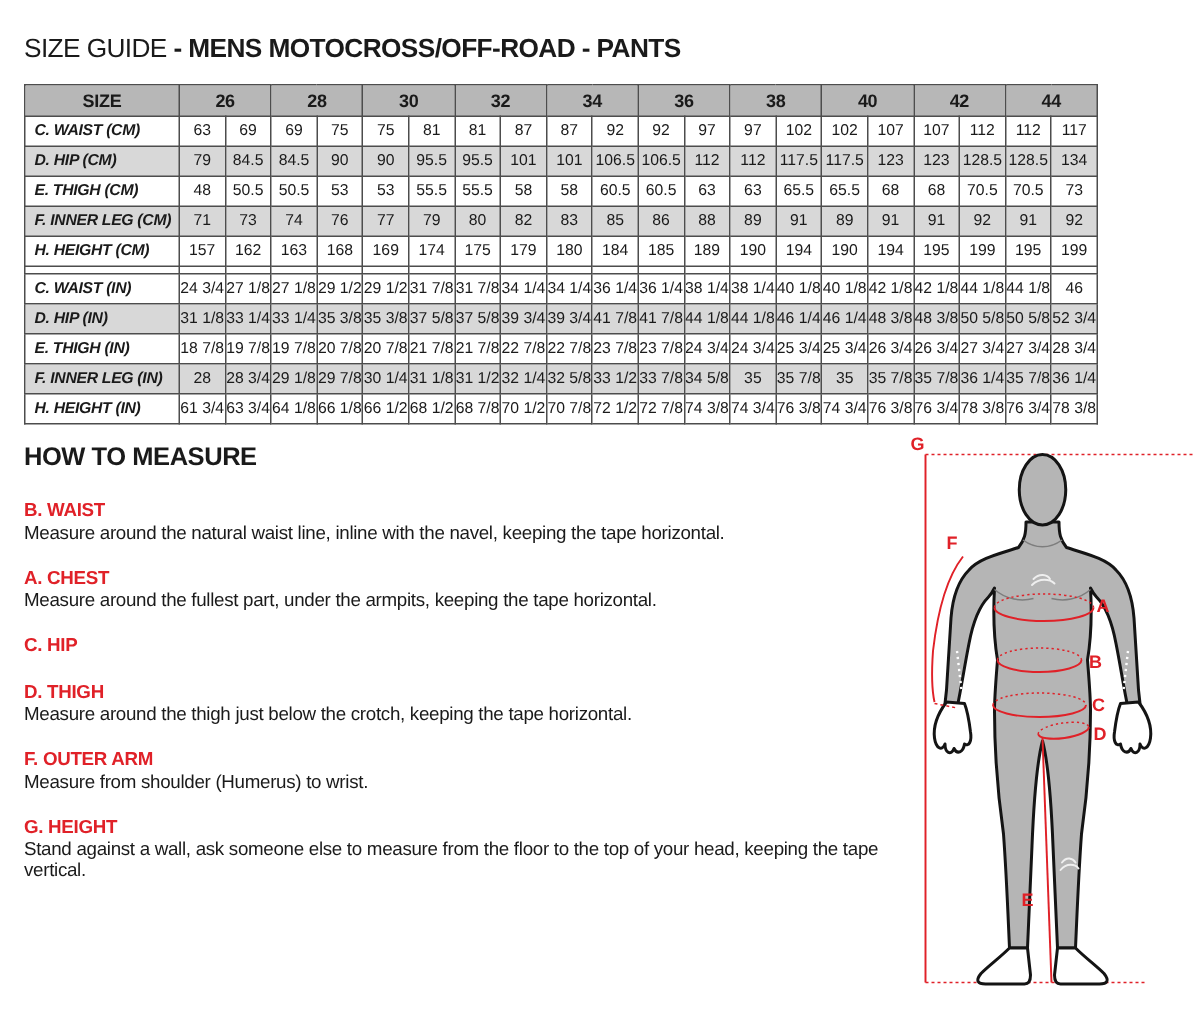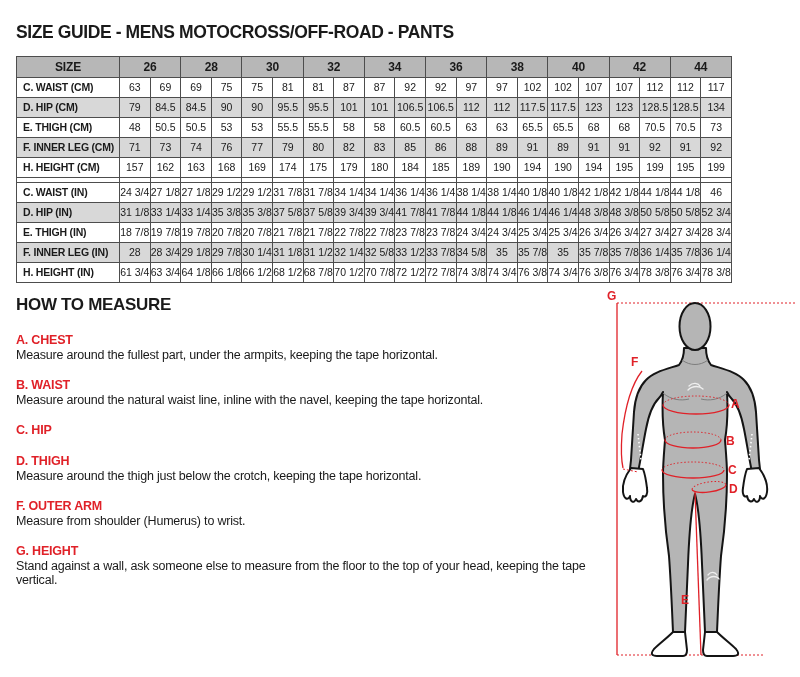--- a/index.html
+++ b/index.html
@@ -10,33 +10,33 @@
     --body-gray:#b5b5b5;
     --text:#1a1a1a;
   }
   *{box-sizing:border-box;}
   html,body{margin:0;padding:0;}
   body{
     width:800px;height:677px;position:relative;background:#fff;
     font-family:"Liberation Sans",sans-serif;color:var(--text);overflow:hidden;
   }
   .title{position:absolute;left:16px;top:22px;font-size:17.5px;letter-spacing:-0.4px;white-space:nowrap;}
-  .title .reg{font-weight:700;text-align:right;}
+  .title .reg{font-weight:400;text-align:right;}
   .title .bold{font-weight:700;margin-top:47px;}
 
   table.size-table{
     position:absolute;left:16px;top:56px;width:716px;
     border-collapse:collapse;table-layout:fixed;
   }
   .size-table th,.size-table td{
     border:1px solid var(--tborder);padding:0;text-align:center;
     font-size:10.5px;height:20px;line-height:11px;white-space:nowrap;overflow:hidden;
   }
   .size-table th{background:var(--header-bg);font-size:12px;font-weight:700;height:21px;letter-spacing:-0.2px;}
-  .size-table td.row-label{text-align:left;padding-left:6px;font-weight:700;font-size:10.5px;letter-spacing:-0.2px;}
+  .size-table td.row-label{text-align:left;padding-left:6px;font-weight:700;font-size:10.5px;letter-spacing:-0.2px;font-style:italic;}
   .size-table tr.shaded td{background:var(--row-alt);}
   .size-table tr.gap td{height:5px;background:#fff;}
 
   .measure{position:absolute;left:16px;top:295px;width:586px;}
   .measure h2{margin:0 0 18px 0;font-size:17px;font-weight:700;letter-spacing:-0.3px;}
   .m-block{margin-bottom:16px;}
   .m-label{color:var(--accent);font-weight:700;font-size:12.5px;line-height:15px;letter-spacing:-0.2px;}
   .m-text{font-size:12.5px;line-height:14px;letter-spacing:-0.2px;}
 
   svg.figure{position:absolute;left:605px;top:288px;width:195px;height:380px;}
@@ -326,26 +326,26 @@
         <td>76 3/4</td>
         <td>78 3/8</td>
       </tr>
     </tbody>
 </table>
 
 <div class="measure">
   <h2>HOW TO MEASURE</h2>
   <div id="measure-blocks">
       <div class="m-block">
+        <div class="m-label">B. WAIST</div>
+        <div class="m-text">Measure around the natural waist line, inline with the navel, keeping the tape horizontal.</div>
+      </div>
+      <div class="m-block">
         <div class="m-label">A. CHEST</div>
         <div class="m-text">Measure around the fullest part, under the armpits, keeping the tape horizontal.</div>
-      </div>
-      <div class="m-block">
-        <div class="m-label">B. WAIST</div>
-        <div class="m-text">Measure around the natural waist line, inline with the navel, keeping the tape horizontal.</div>
       </div>
       <div class="m-block">
         <div class="m-label">C. HIP</div>
       </div>
       <div class="m-block">
         <div class="m-label">D. THIGH</div>
         <div class="m-text">Measure around the thigh just below the crotch, keeping the tape horizontal.</div>
       </div>
       <div class="m-block">
         <div class="m-label">F. OUTER ARM</div>

